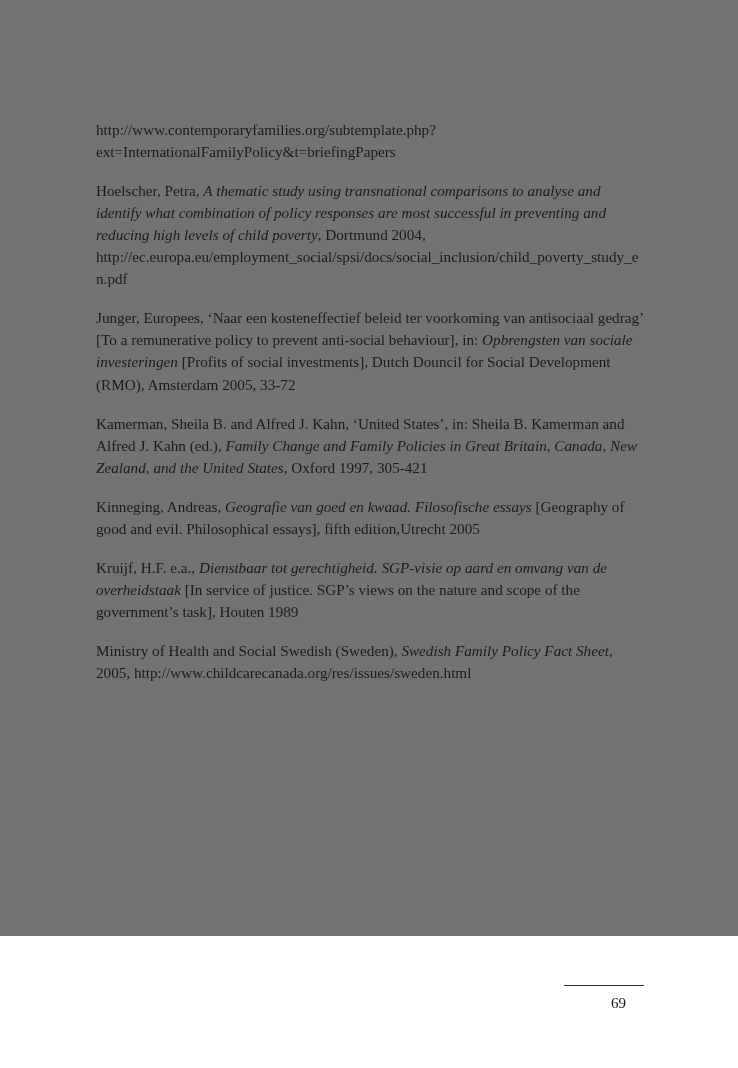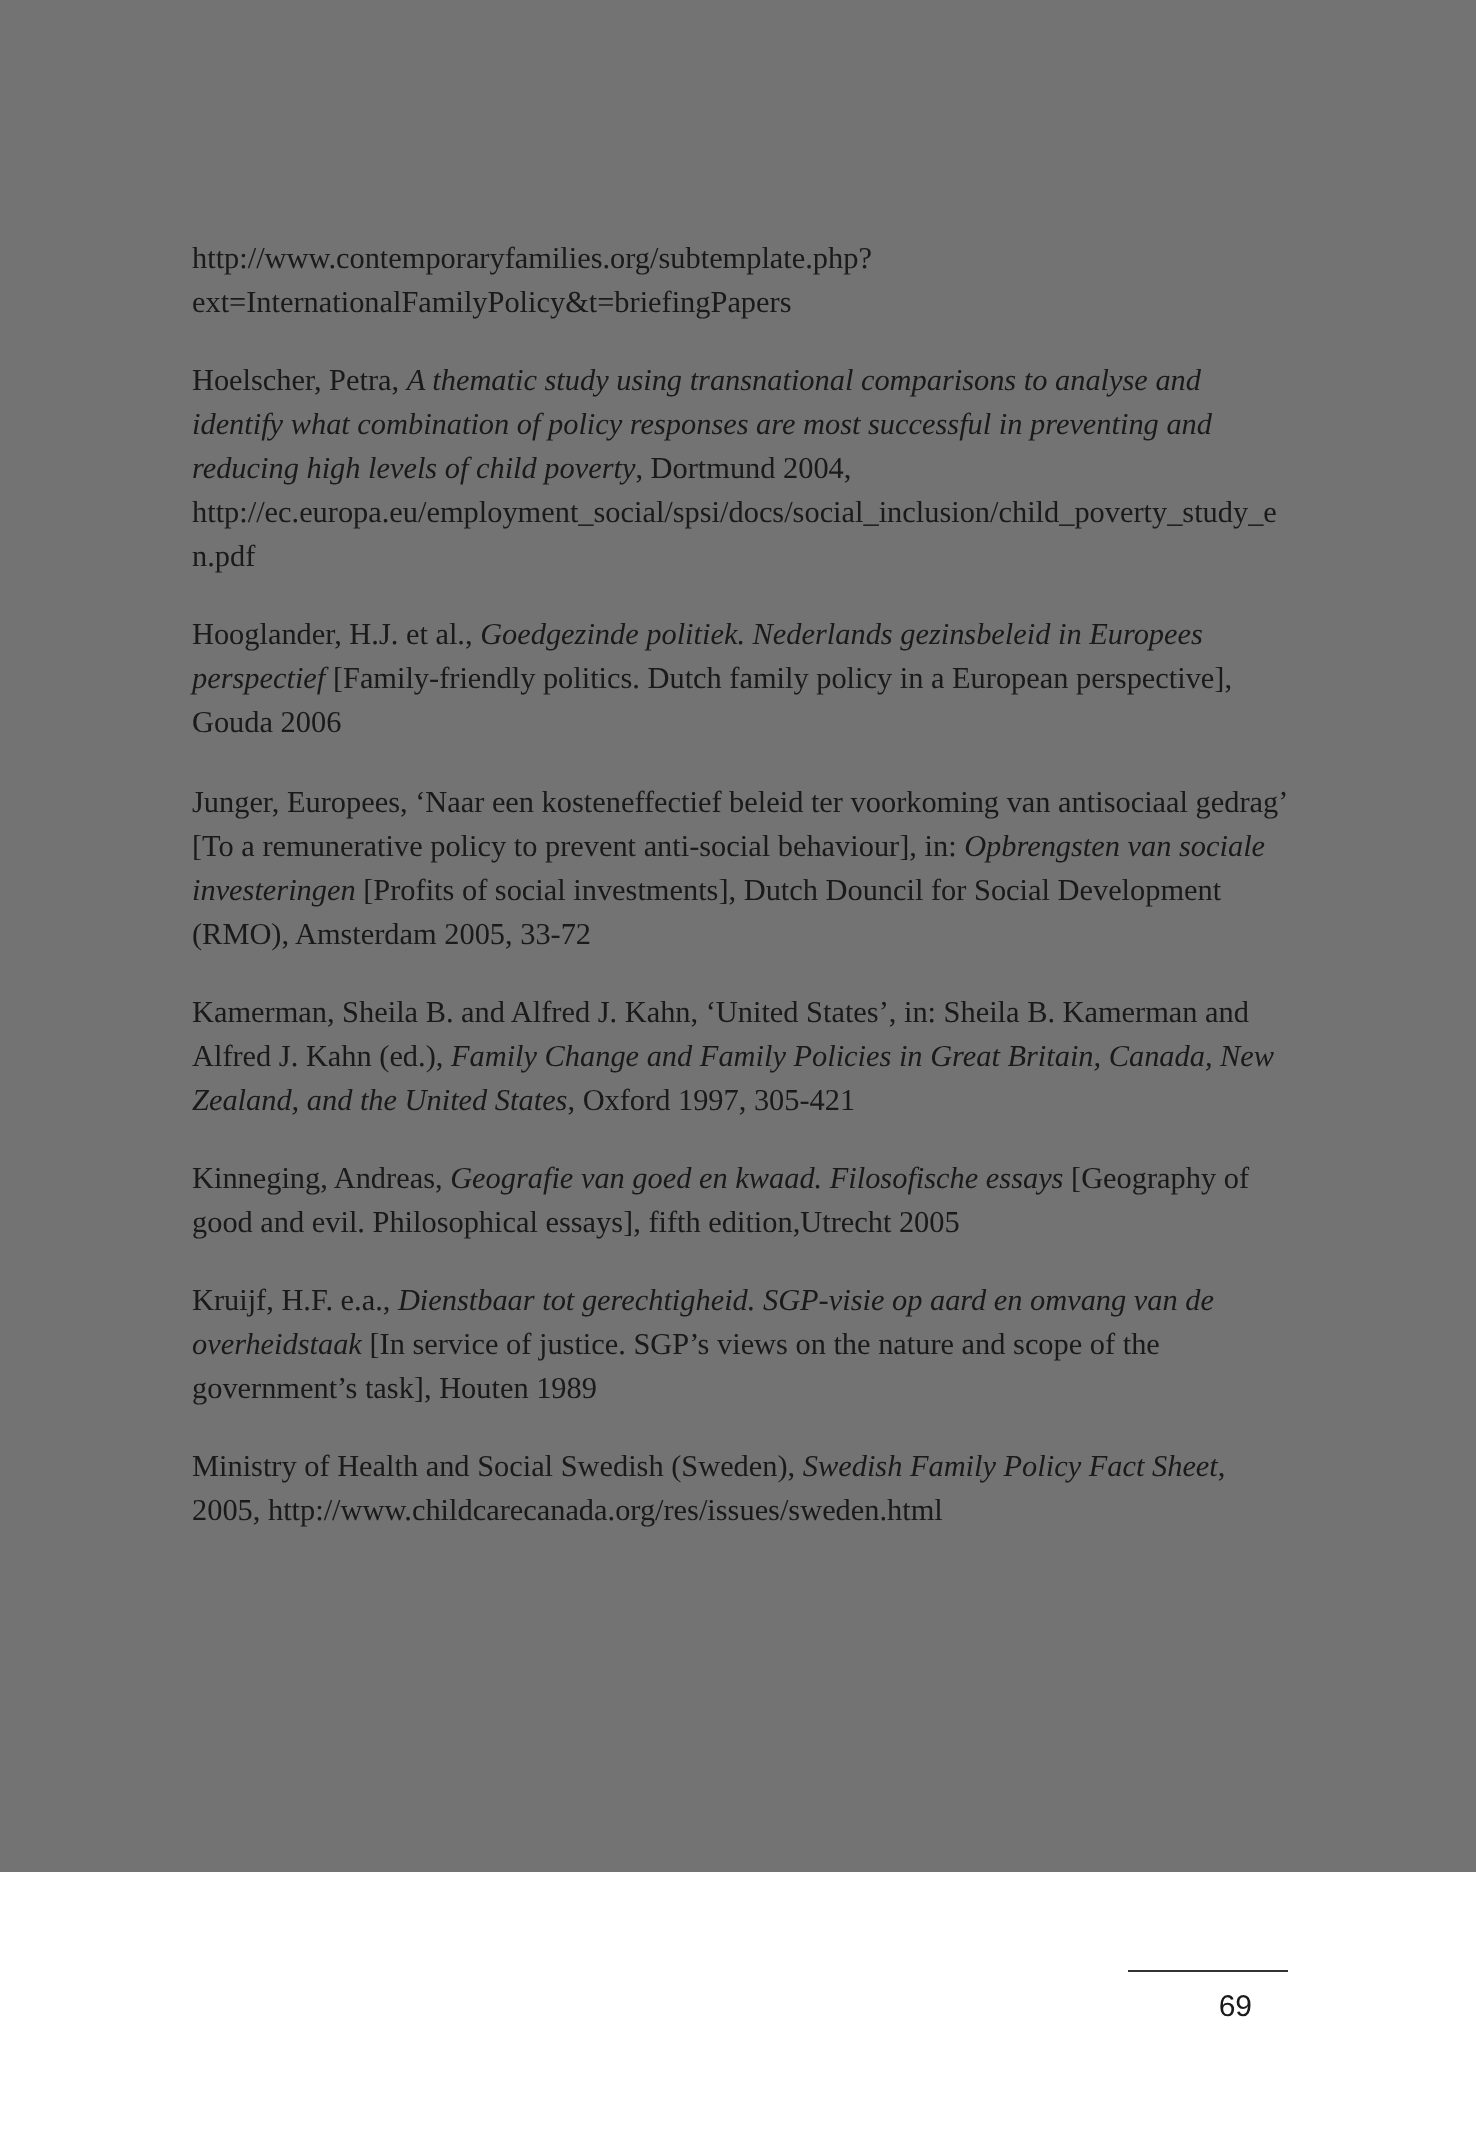--- a/index.html
+++ b/index.html
@@ -49,32 +49,31 @@
     top: 0;
     width: 80px;
     height: 1px;
     background: #333;
   }
   .pageno {
     position: absolute;
     right: 18px;
     top: 10px;
     font-size: 15px;
-    font-family: Liberation Sans, sans-serif;
+    font-family: Liberation Serif, serif;
     color: #1a1a1a;
   }
 </style>
 </head>
 <body>
 
 <div class="page">
   <div class="content" id="entries">
       <p class="entry"><span>http://www.contemporaryfamilies.org/subtemplate.php?ext=Internation</span><span>alFamilyPolicy&amp;t=briefingPapers</span></p>
       <p class="entry"><span>Hoelscher, Petra, </span><span class="it">A thematic study using transnational comparisons to analyse and identify what combination of policy responses are most successful in preventing and reducing high levels of child poverty</span><span>, Dortmund 2004, http://ec.europa.eu/employment_social/spsi/docs/social_inclusion/child_poverty_study_en.pdf</span></p>
-      <p class="entry"><span>Hooglander, H.J. et al., </span><span class="it">Goedgezinde politiek. Nederlands gezinsbeleid in Europees perspectief</span><span> [Family-friendly politics. Dutch family policy in a European perspective], Gouda 2006</span></p>
       <p class="entry"><span>Junger, Europees, ‘Naar een kosteneffectief beleid ter voorkoming van antisociaal gedrag’ [To a remunerative policy to prevent anti-social behaviour], in: </span><span class="it">Opbrengsten van sociale investeringen</span><span> [Profits of social investments], Dutch Douncil for Social Development (RMO), Amsterdam 2005, 33-72</span></p>
       <p class="entry"><span>Kamerman, Sheila B. and Alfred J. Kahn, ‘United States’, in: Sheila B. Kamerman and Alfred J. Kahn (ed.), </span><span class="it">Family Change and Family Policies in Great Britain, Canada, New Zealand, and the United States</span><span>, Oxford 1997, 305-421</span></p>
       <p class="entry"><span>Kinneging, Andreas, </span><span class="it">Geografie van goed en kwaad. Filosofische essays</span><span> [Geography of good and evil. Philosophical essays], fifth edition,Utrecht 2005</span></p>
       <p class="entry"><span>Kruijf, H.F. e.a., </span><span class="it">Dienstbaar tot gerechtigheid. SGP-visie op aard en omvang van de overheidstaak</span><span> [In service of justice. SGP’s views on the nature and scope of the government’s task], Houten 1989</span></p>
       <p class="entry"><span>Ministry of Health and Social Swedish (Sweden), </span><span class="it">Swedish Family Policy Fact Sheet</span><span>, 2005, http://www.childcarecanada.org/res/issues/sweden.html</span></p>
     </div>
   <div class="footer">
     <div class="rule"></div>
     <div class="pageno">69</div>
   </div>

